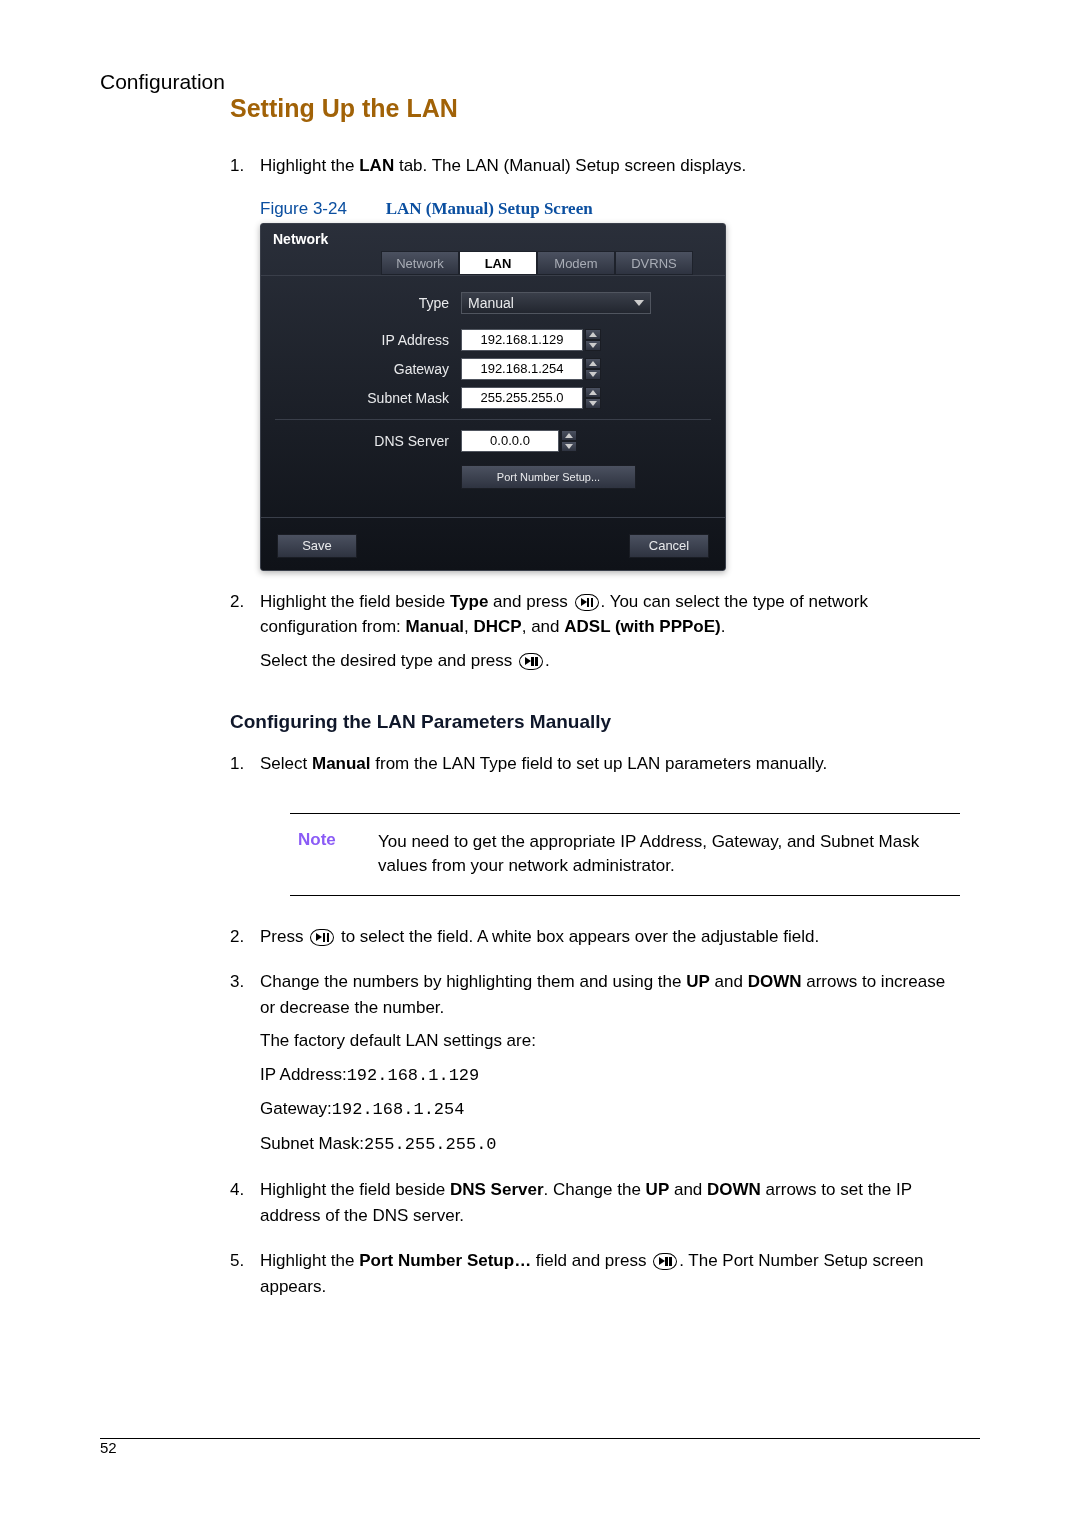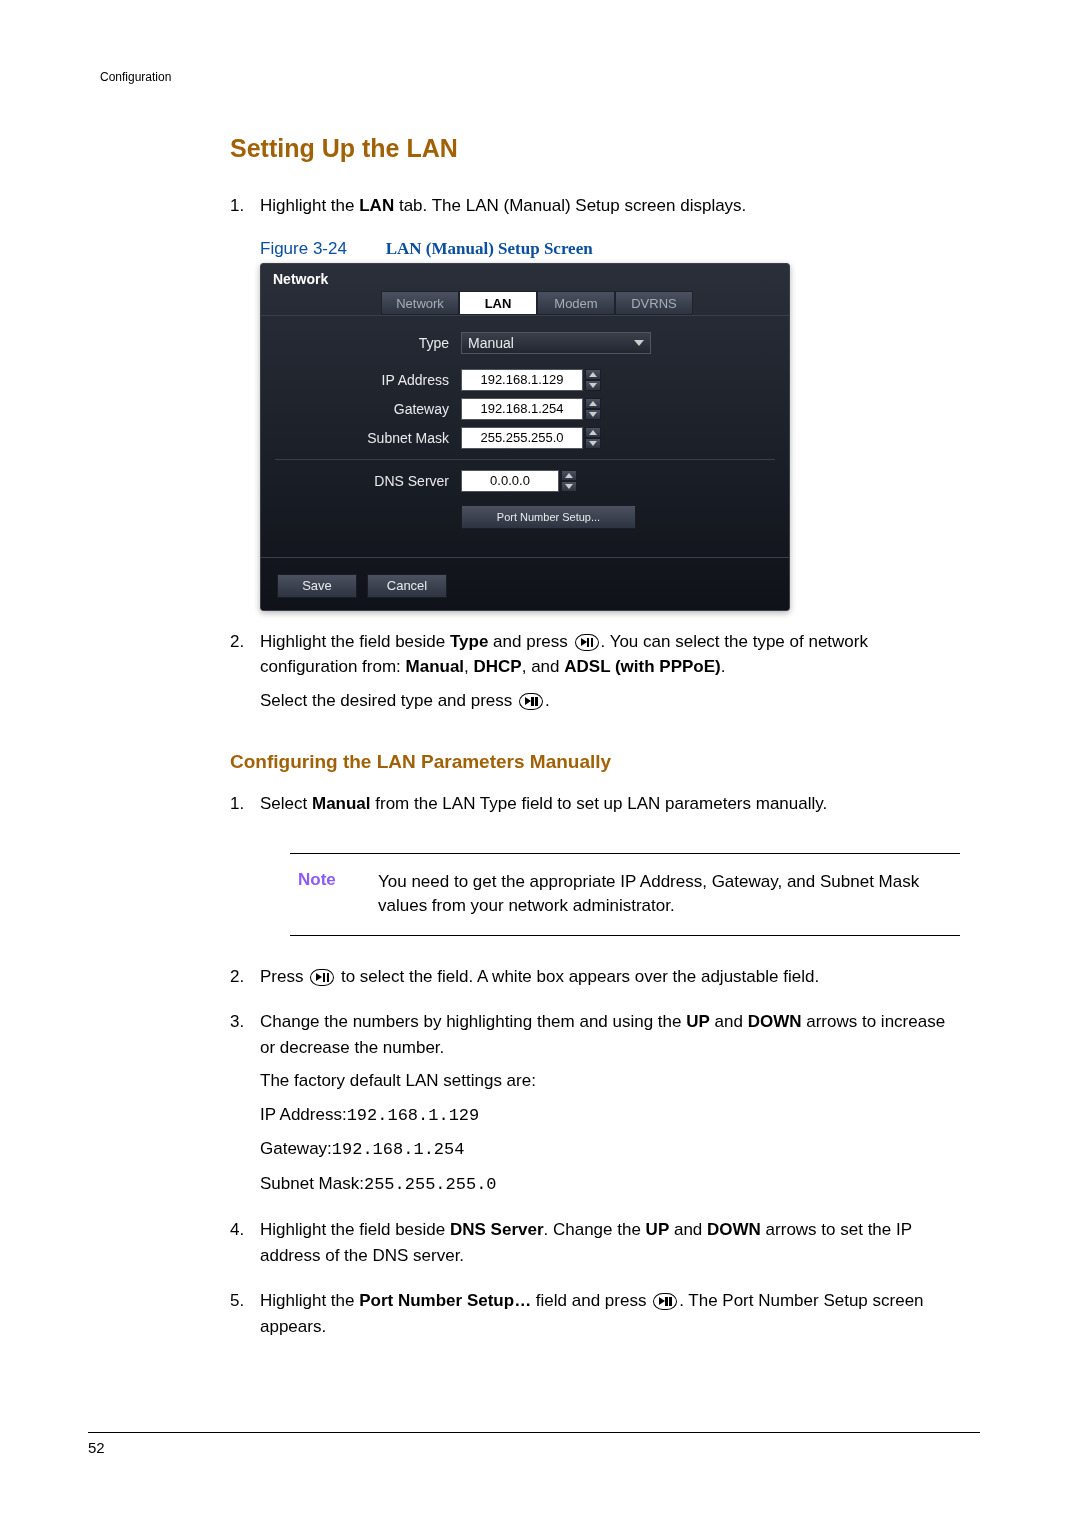--- a/index.html
+++ b/index.html
@@ -7,35 +7,34 @@
     background: #fff;
     font-family: Arial, Helvetica, sans-serif;
     font-size: 17px;
     color: #000;
     width: 1080px;
     height: 1526px;
     position: relative;
     padding: 70px 100px 40px 100px;
   }
   .page-header {
-    font-size: 12px;
-    margin-bottom: 50px;
+    font-size: 21px;
   }
   .content {
     margin-left: 130px;
     margin-right: 20px;
   }
   h2.section {
     color: #a16207;
     font-weight: bold;
     font-size: 25px;
     margin-bottom: 30px;
   }
   h3.subsection {
-    color: #a16207;
+    color: #0f172a;
     font-weight: bold;
     font-size: 19px;
     margin-top: 30px;
     margin-bottom: 18px;
   }
   ol.steps {
     list-style: none;
     padding: 0;
     margin: 0;
   }
@@ -62,21 +61,21 @@
     font-weight: normal;
     margin-right: 34px;
   }
   .figure-caption .figtitle {
     color: #0b4fa0;
     font-weight: bold;
     font-family: Liberation Serif, serif;
   }
   .screenshot {
     margin-left: 30px;
-    width: 530px;
+    width: 466px;
     background: linear-gradient(#2a2f3a, #0f1218);
     border: 1px solid #3a3f4a;
     border-radius: 3px;
     color: #d8d8d8;
     font-size: 14px;
     box-shadow: 0 2px 6px rgba(0,0,0,0.3);
     margin-bottom: 18px;
   }
   .ss-title {
     padding: 7px 12px 4px 12px;
@@ -172,21 +171,21 @@
     background: linear-gradient(#4b5160,#2e3340);
     border: 1px solid #1a1d24;
     color: #e9eaec;
     display: flex;
     align-items: center;
     justify-content: center;
     font-size: 11px;
   }
   .ss-footer {
     display: flex;
-    justify-content: flex-start;
+    justify-content: space-between;
     gap: 10px;
     padding: 16px 16px 12px 16px;
     border-top: 1px solid #3a3f4a;
     margin-top: 18px;
   }
   .ss-fbtn {
     width: 80px;
     height: 24px;
     background: linear-gradient(#4b5160,#2e3340);
     border: 1px solid #1a1d24;
@@ -236,24 +235,23 @@
     width: 80px;
     flex-shrink: 0;
   }
   .note-block .note-text {
     flex: 1;
     line-height: 1.45;
   }
   .mono { font-family: "Courier New", monospace; }
   .footer-line {
     position: absolute;
-    left: 88px; right: 100px;
+    left: 100px; right: 100px;
     bottom: 70px;
     border-top: 1px solid #000;
-    padding-top: 6px;
   }
   .page-num {
     font-size: 15px;
   }
   b { font-weight: bold; }
 </style>
 </head>
 <body>
 
 <div class="page-header">Configuration</div>

